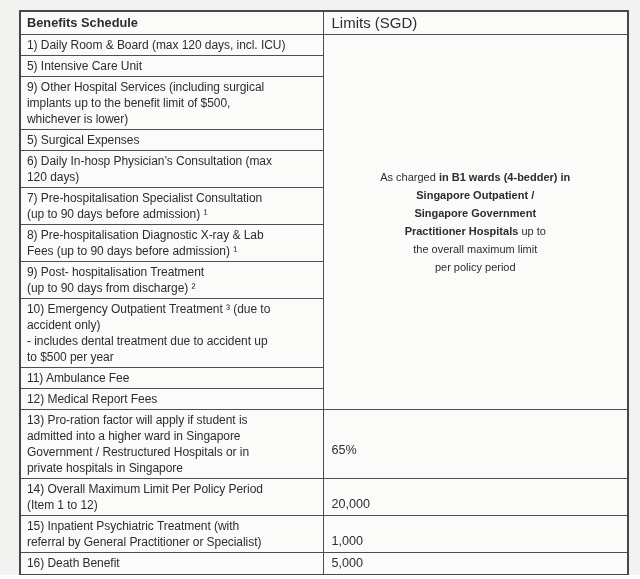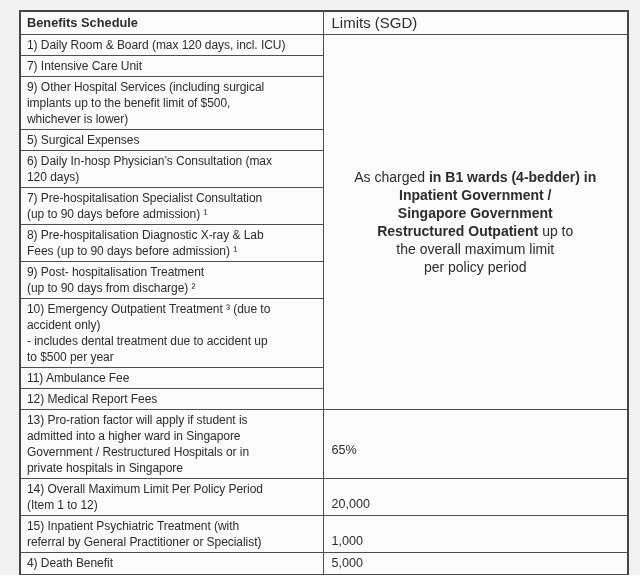--- a/index.html
+++ b/index.html
@@ -30,21 +30,21 @@
     text-align:left;
     font-weight:normal;
   }
   th.h-benefits { font-weight:bold; font-size:12.8px; padding:3px 6px; }
   th.h-limits   { font-weight:normal; font-size:15px; padding:3px 6px 3px 8px; }
   td.label { white-space:pre-line; letter-spacing:-0.05px;margin-left:34px; }
   td.merged {
     vertical-align:middle;
     text-align:center;
   }
-  .mtext { font-size:14px; line-height:18px; }
+  .mtext { font-size:11px; line-height:18px; }
   .mtext .bold { font-weight:bold; }
   td.value {
     vertical-align:bottom;
     font-size:12.6px;
     padding:2px 6px 3px 8px;
   }
   td.value.v-proration { padding-bottom:20px; }
 </style>
 </head>
 <body>
@@ -60,30 +60,30 @@
         <tr>
       <th class="h-benefits">Benefits Schedule</th>
       <th class="h-limits">Limits (SGD)</th>
     </tr>
 
     <tr>
       <td class="label">1) Daily Room &amp; Board (max 120 days, incl. ICU)</td>
       <td class="merged" rowspan="11">
         <div class="mtext">
           <span>As charged</span> <span class="bold">in B1 wards (4-bedder) in</span><br>
-          <span class="bold">Inpatient Government /</span><br>
+          <span class="bold">Singapore Outpatient /</span><br>
           <span class="bold">Singapore Government</span><br>
-          <span class="bold">Restructured Outpatient</span> <span>up to</span><br>
+          <span class="bold">Practitioner Hospitals</span> <span>up to</span><br>
           <span>the overall maximum limit</span><br>
           <span>per policy period</span>
         </div>
       </td>
     </tr>
     <tr>
-      <td class="label">7) Intensive Care Unit</td>
+      <td class="label">5) Intensive Care Unit</td>
     </tr>
     <tr>
       <td class="label">9) Other Hospital Services (including surgical
 implants up to the benefit limit of $500,
 whichever is lower)</td>
     </tr>
     <tr>
       <td class="label">5) Surgical Expenses</td>
     </tr>
     <tr>
@@ -126,18 +126,18 @@
       <td class="label">14) Overall Maximum Limit Per Policy Period
 (Item 1 to 12)</td>
       <td class="value">20,000</td>
     </tr>
     <tr>
       <td class="label">15) Inpatient Psychiatric Treatment (with
 referral by General Practitioner or Specialist)</td>
       <td class="value">1,000</td>
     </tr>
     <tr>
-      <td class="label">4) Death Benefit</td>
+      <td class="label">16) Death Benefit</td>
       <td class="value">5,000</td>
     </tr>
   </tbody>
     </table>
 </div>
 
 </body></html>

